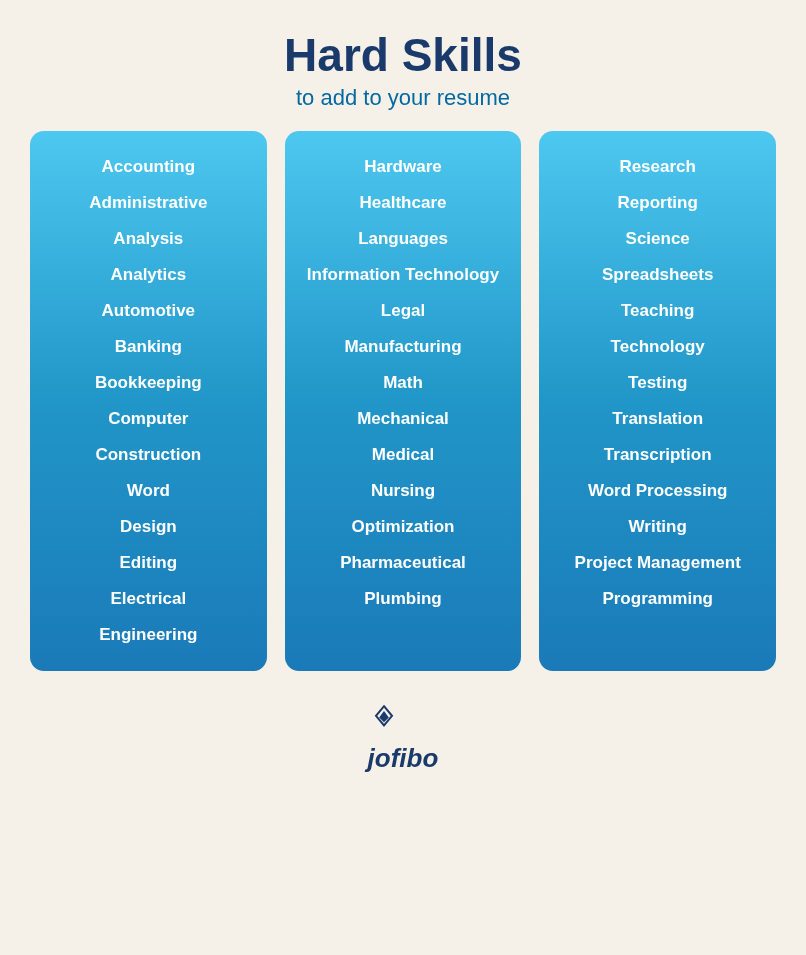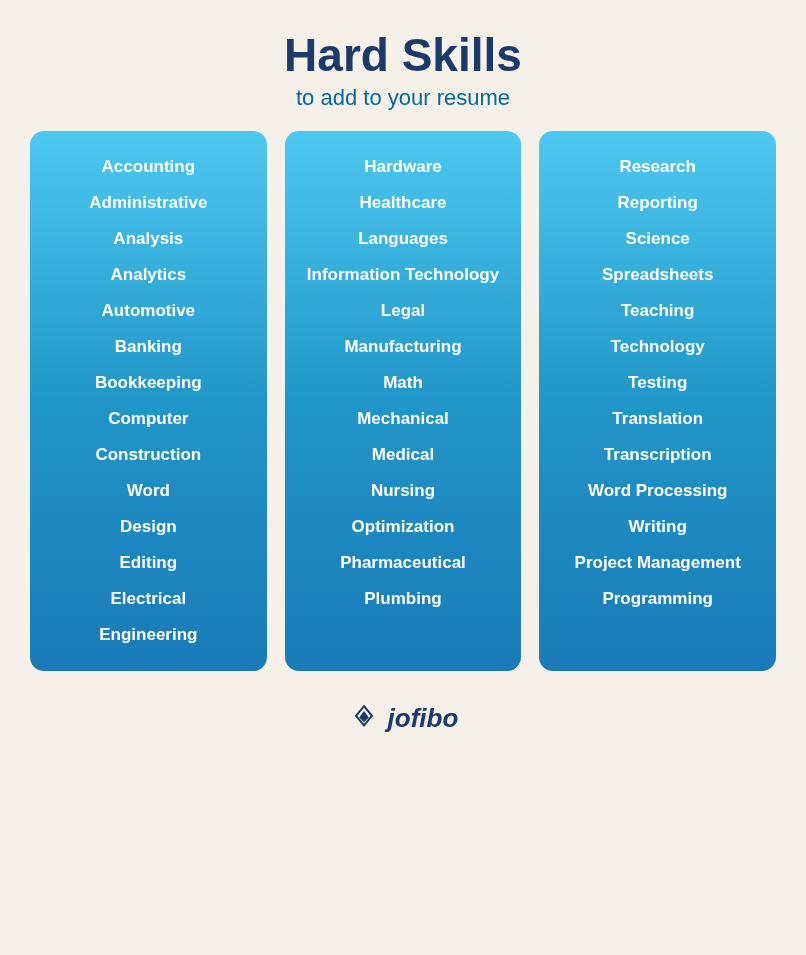--- a/index.html
+++ b/index.html
@@ -62,20 +62,21 @@
       font-weight: 600;
       text-align: center;
       padding: 8px 4px;
       width: 100%;
     }
 
     .footer {
       display: flex;
       gap: 8px;
       margin-top: 4px;
+      flex-direction: column;
     }
 
     .footer-logo-icon {
       width: 32px;
       height: 32px;
     }
 
     .footer-brand {
       font-size: 26px;
       font-weight: 700;

